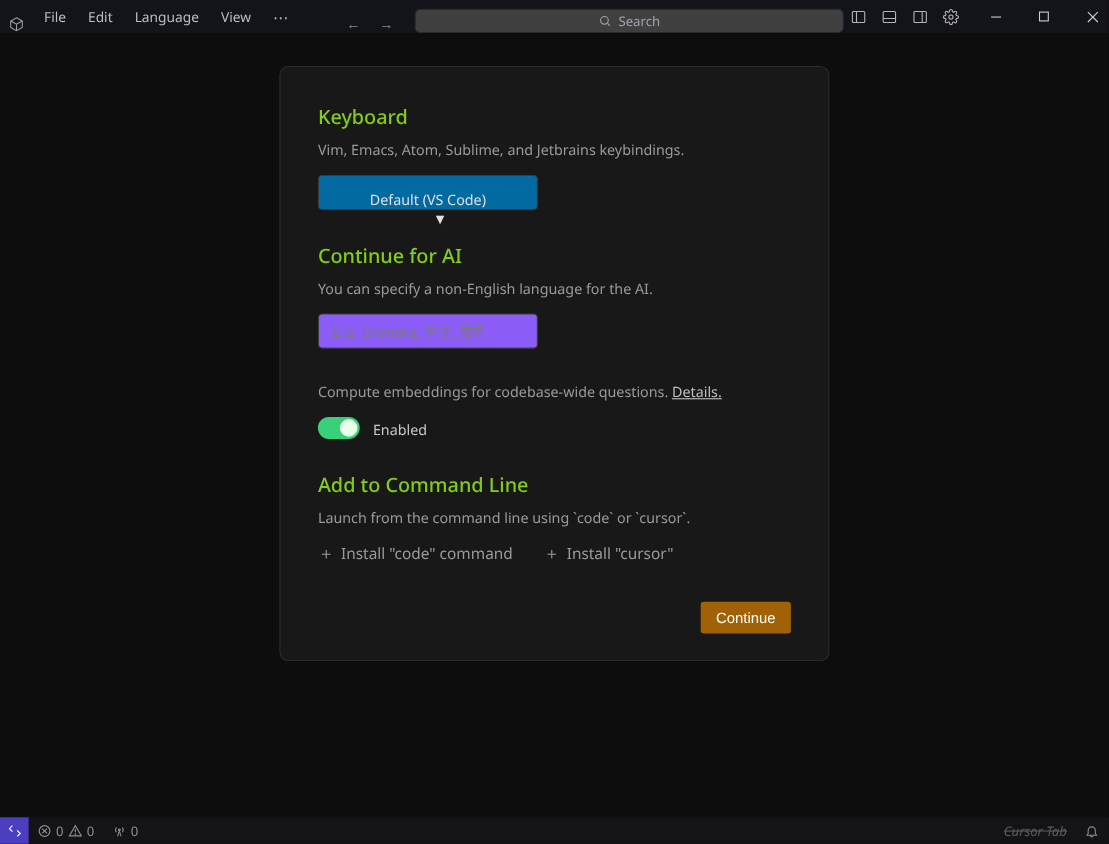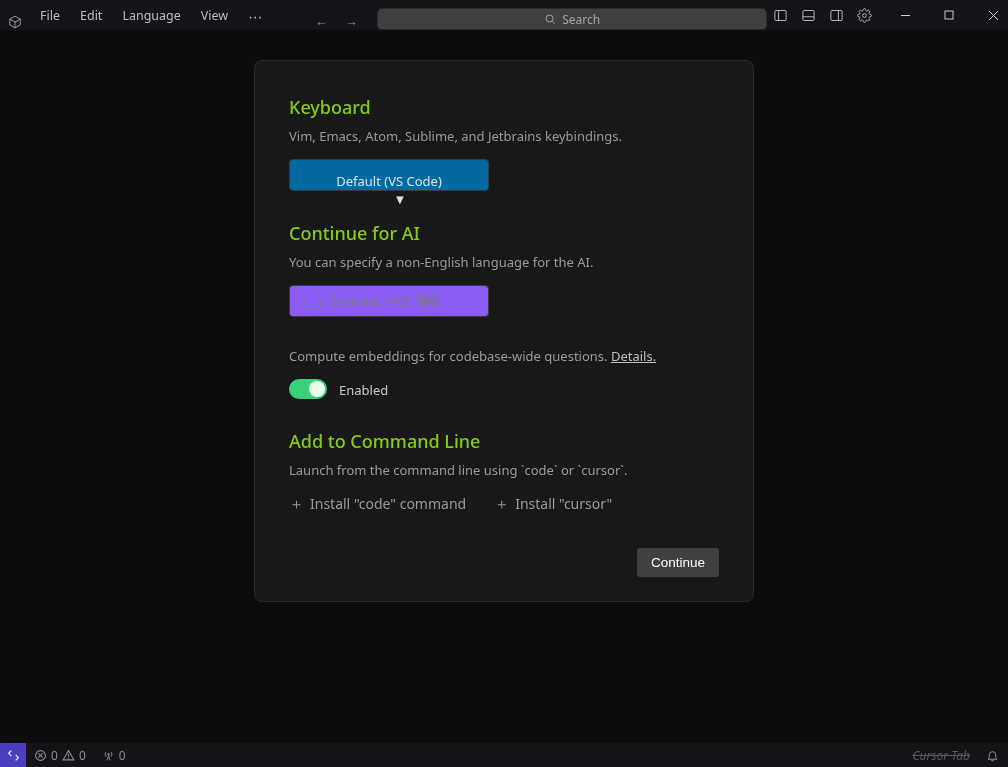--- a/index.html
+++ b/index.html
@@ -87,21 +87,21 @@
   }
   .toggle-label { font-size:13px; color:#c8c8c8; }
   .cmd-buttons { display:flex; gap:28px; margin-top:2px;}
   .cmd-btn {
     display:inline-flex; align-items:center; gap:6px;
     color:#9a9a9a; font-size:14px; cursor:default;
   }
   .cmd-btn .plus { font-size:15px; }
   .footer-actions { display:flex; justify-content:flex-end; margin-top:34px;}
   .btn-primary {
-    background:#404040; color:#fff; border:none; border-radius:3px;
+    background:#a16207; color:#fff; border:none; border-radius:3px;
     padding:7px 14px; font-size:13.5px; cursor:default;
   }
 
   
   .statusbar {
     position:absolute; bottom:0; left:0; right:0; height:24px;
     background: #141418; color:#8e8e93; font-size:12px;
     display:flex; align-items:center;
   }
   .statusbar .remote {

